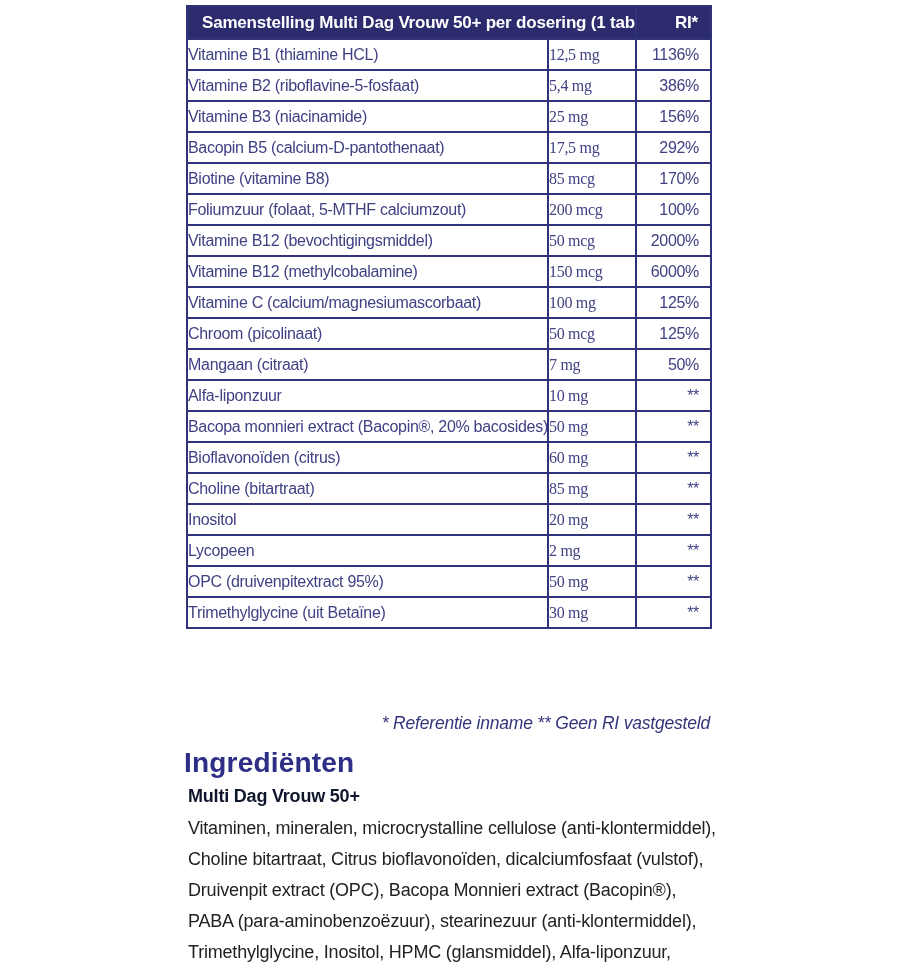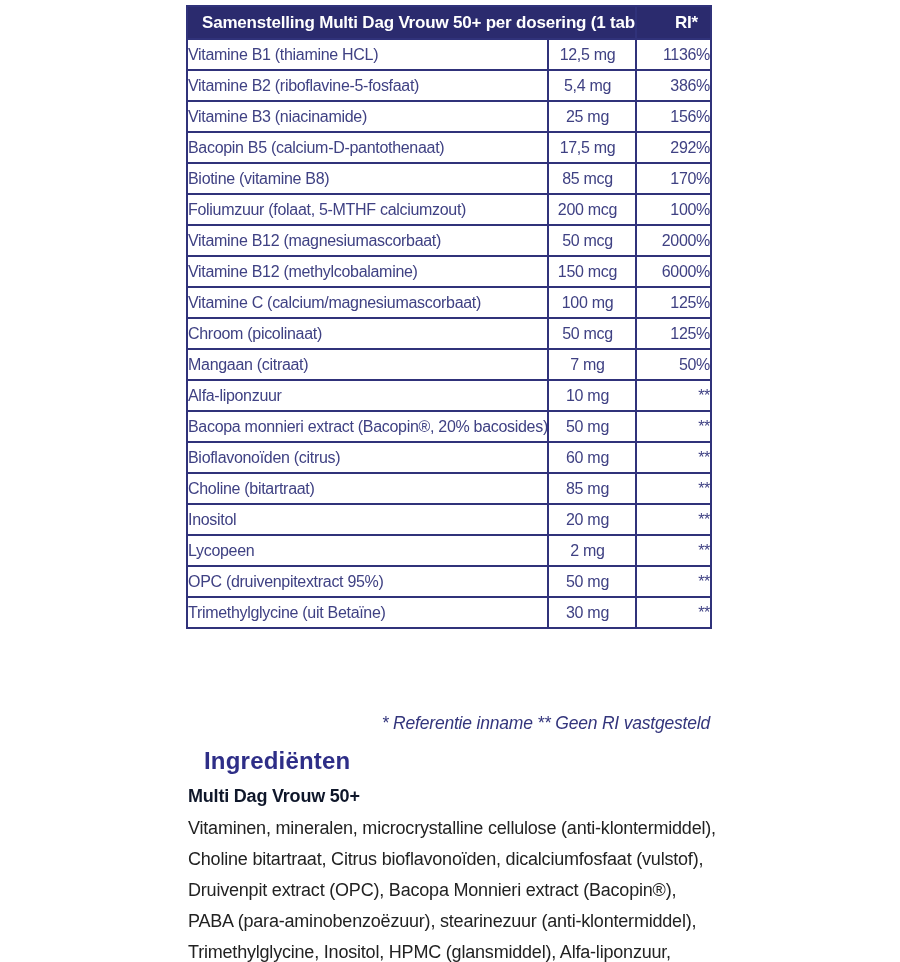--- a/index.html
+++ b/index.html
@@ -34,44 +34,44 @@
   }
   .facts-table thead th.title-cell { text-align: left; padding-left: 14px; }
   .facts-table thead th.ri-cell    { text-align: right; padding-right: 12px; }
   .facts-table tbody td {
     height: 31px;
     color: #3f4183;
     font-size: 16px;
     letter-spacing: -0.3px;
   }
   .facts-table td.c-name   { text-align: left;  }
-  .facts-table td.c-amount { text-align: center; padding-right: 9px; }
-  .facts-table td.c-ri     { text-align: right; }
+  .facts-table td.c-amount { text-align: left; padding-right: 9px; font-family: Liberation Serif, serif; }
+  .facts-table td.c-ri     { text-align: right; padding-right: 11px; }
   .col-name   { width: 361px; }
   .col-amount { width: 88px; }
   .col-ri     { width: 75px; }
 
   
   .footnote {
     position: absolute;
     left: 186px; top: 713px;
     width: 524px;
     text-align: right;
     font-style: italic;
     font-weight: 500;
     font-size: 17.5px;
     color: #33357c;
     letter-spacing: -0.2px;
   }
 
   
   .ingredients-heading {
     position: absolute;
-    left: 204px; top: 747px;
-    font-size: 24px;
+    left: 184px; top: 747px;
+    font-size: 28px;
     font-weight: bold;
     color: #2e2e87;
     letter-spacing: 0.2px;
     text-align: right;
   }
   .product-name {
     position: absolute;
     left: 188px; top: 786px;
     font-size: 18px;
     font-weight: bold;
@@ -129,21 +129,21 @@
     <td class="c-name">Biotine (vitamine B8)</td>
     <td class="c-amount">85 mcg</td>
     <td class="c-ri">170%</td>
   </tr>
       <tr>
     <td class="c-name">Foliumzuur (folaat, 5-MTHF calciumzout)</td>
     <td class="c-amount">200 mcg</td>
     <td class="c-ri">100%</td>
   </tr>
       <tr>
-    <td class="c-name">Vitamine B12 (magnesiumascorbaat)</td>
+    <td class="c-name">Vitamine B12 (bevochtigingsmiddel)</td>
     <td class="c-amount">50 mcg</td>
     <td class="c-ri">2000%</td>
   </tr>
       <tr>
     <td class="c-name">Vitamine B12 (methylcobalamine)</td>
     <td class="c-amount">150 mcg</td>
     <td class="c-ri">6000%</td>
   </tr>
       <tr>
     <td class="c-name">Vitamine C (calcium/magnesiumascorbaat)</td>

